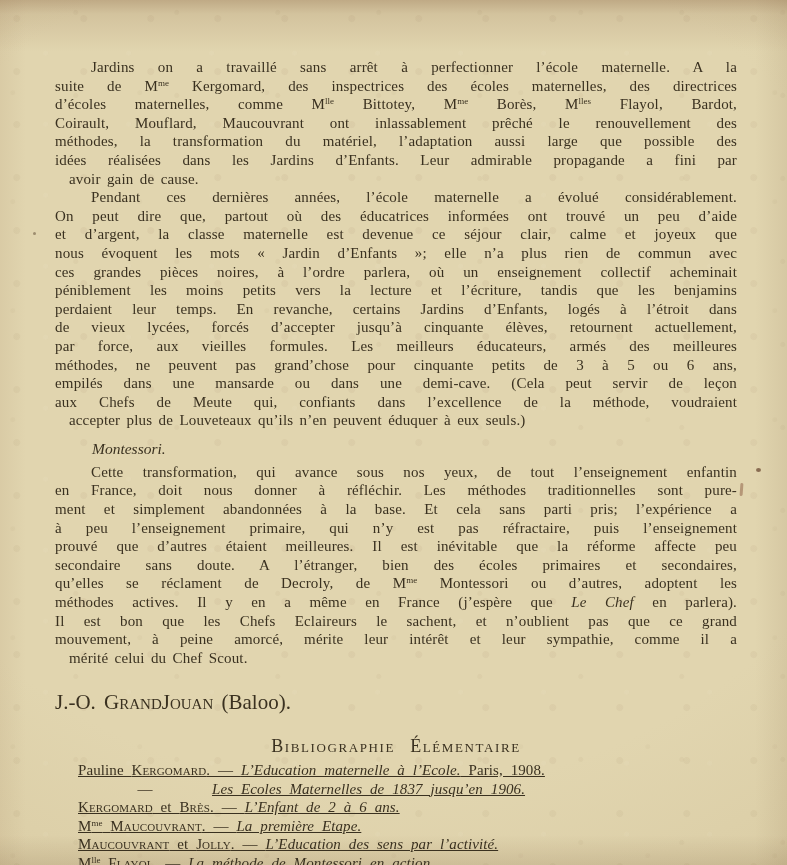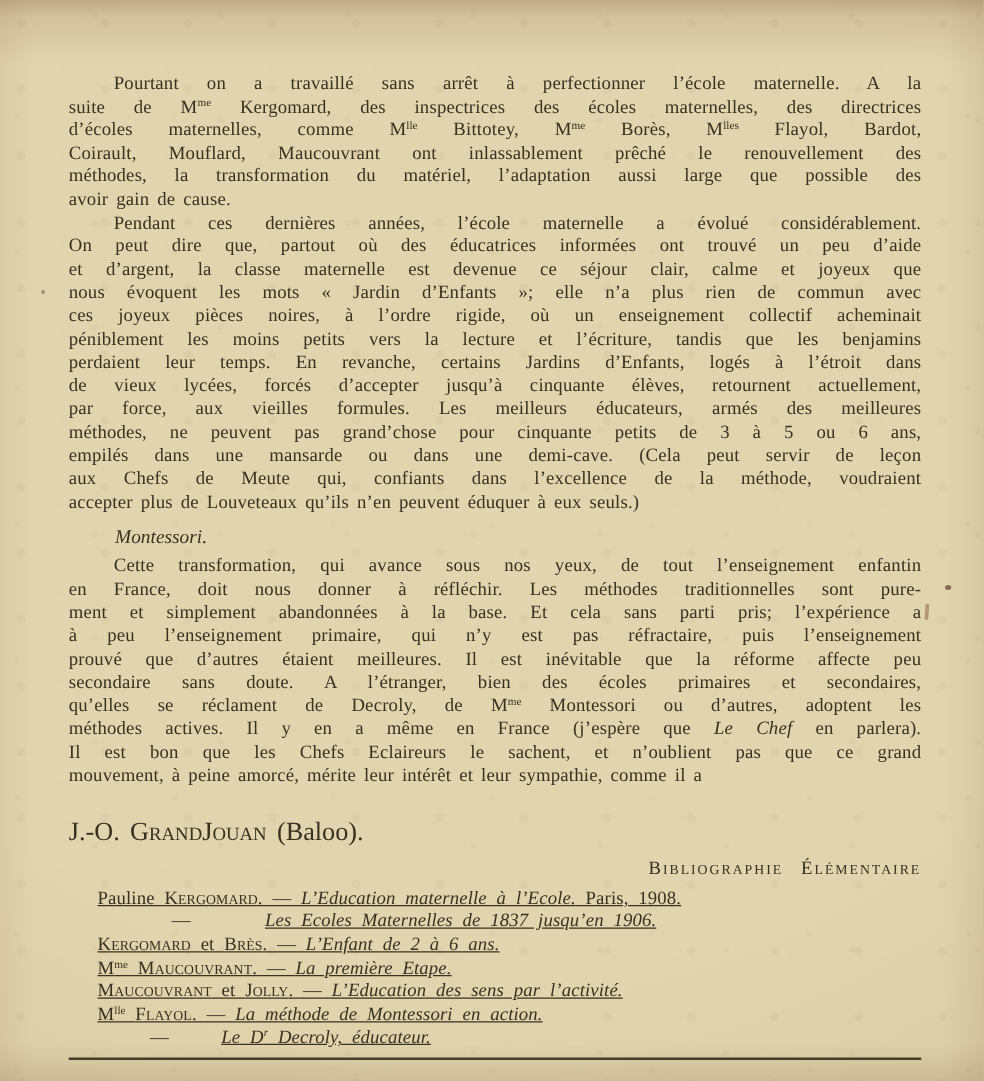--- a/index.html
+++ b/index.html
@@ -37,39 +37,39 @@
 
   .text-block { position: absolute; left: 55px; top: 58px; width: 682px; font-size: 15px; }
 
   .para .line {
     line-height: 18.6px;
     text-align: justify;
     text-align-last: justify;
     letter-spacing: 0.15px;
   }
   .para .line:first-child { text-indent: 36px; }
-  .para .line:last-child { text-align-last: left; word-spacing: 2.5px; }
+  .para .line:last-child { text-align-last: left; word-spacing: 2.5px; margin-left: 14px; }
 
   .section-heading {
     font-style: italic;
     margin: 9px 0 5px 37px;
     line-height: 19px;
     font-size: 15.5px;
     word-spacing: 1px;
   }
 
   .signature {
     padding-right: 80px;
     line-height: 19.5px;
     font-size: 21px;
     word-spacing: 3px;
     margin-top: 26px;
   }
 
-  .bib-heading { text-align: right; margin-top: 10px; line-height: 19px; font-size: 15px; }
+  .bib-heading { text-align: center; margin-top: 24px; line-height: 19px; font-size: 18px; }
   .bib-heading .sc { letter-spacing: 1.6px; word-spacing: 9px; }
 
   .bib { margin-top: 5px; padding-left: 23px; text-decoration: underline; }
   .bib .line { line-height: 18.6px; word-spacing: 4px; letter-spacing: 0.1px; }
 
   .dash-a { display: inline-block; width: 134px; text-align: center; }
   .dash-b { display: inline-block; width: 99px; text-align: center; }
 
   .sc { font-variant: small-caps; }
 
@@ -81,33 +81,34 @@
 <body>
 
 <div class="page">
   <div class="grain"></div>
   <div class="speck-a"></div>
   <div class="speck-b"></div>
   <div class="speck-c"></div>
 
   <div class="text-block">
     <div class="para">
-        <div class="line">Pourtant on a travaillé sans arrêt à perfectionner l’école maternelle. A la</div>
+        <div class="line">Jardins on a travaillé sans arrêt à perfectionner l’école maternelle. A la</div>
         <div class="line">suite de M<sup>me</sup> Kergomard, des inspectrices des écoles maternelles, des directrices</div>
         <div class="line">d’écoles maternelles, comme M<sup>lle</sup> Bittotey, M<sup>me</sup> Borès, M<sup>lles</sup> Flayol, Bardot,</div>
         <div class="line">Coirault, Mouflard, Maucouvrant ont inlassablement prêché le renouvellement des</div>
         <div class="line">méthodes, la transformation du matériel, l’adaptation aussi large que possible des</div>
+        <div class="line">idées réalisées dans les Jardins d’Enfants. Leur admirable propagande a fini par</div>
         <div class="line">avoir gain de cause.</div>
       </div>
     <div class="para">
         <div class="line">Pendant ces dernières années, l’école maternelle a évolué considérablement.</div>
         <div class="line">On peut dire que, partout où des éducatrices informées ont trouvé un peu d’aide</div>
         <div class="line">et d’argent, la classe maternelle est devenue ce séjour clair, calme et joyeux que</div>
         <div class="line">nous évoquent les mots « Jardin d’Enfants »; elle n’a plus rien de commun avec</div>
-        <div class="line">ces joyeux pièces noires, à l’ordre rigide, où un enseignement collectif acheminait</div>
+        <div class="line">ces grandes pièces noires, à l’ordre parlera, où un enseignement collectif acheminait</div>
         <div class="line">péniblement les moins petits vers la lecture et l’écriture, tandis que les benjamins</div>
         <div class="line">perdaient leur temps. En revanche, certains Jardins d’Enfants, logés à l’étroit dans</div>
         <div class="line">de vieux lycées, forcés d’accepter jusqu’à cinquante élèves, retournent actuellement,</div>
         <div class="line">par force, aux vieilles formules. Les meilleurs éducateurs, armés des meilleures</div>
         <div class="line">méthodes, ne peuvent pas grand’chose pour cinquante petits de 3 à 5 ou 6 ans,</div>
         <div class="line">empilés dans une mansarde ou dans une demi-cave. (Cela peut servir de leçon</div>
         <div class="line">aux Chefs de Meute qui, confiants dans l’excellence de la méthode, voudraient</div>
         <div class="line">accepter plus de Louveteaux qu’ils n’en peuvent éduquer à eux seuls.)</div>
       </div>
     <div class="section-heading">Montessori.</div>
@@ -115,20 +116,21 @@
         <div class="line">Cette transformation, qui avance sous nos yeux, de tout l’enseignement enfantin</div>
         <div class="line">en France, doit nous donner à réfléchir. Les méthodes traditionnelles sont pure-</div>
         <div class="line">ment et simplement abandonnées à la base. Et cela sans parti pris; l’expérience a</div>
         <div class="line">à peu l’enseignement primaire, qui n’y est pas réfractaire, puis l’enseignement</div>
         <div class="line">prouvé que d’autres étaient meilleures. Il est inévitable que la réforme affecte peu</div>
         <div class="line">secondaire sans doute. A l’étranger, bien des écoles primaires et secondaires,</div>
         <div class="line">qu’elles se réclament de Decroly, de M<sup>me</sup> Montessori ou d’autres, adoptent les</div>
         <div class="line">méthodes actives. Il y en a même en France (j’espère que <i>Le Chef</i> en parlera).</div>
         <div class="line">Il est bon que les Chefs Eclaireurs le sachent, et n’oublient pas que ce grand</div>
         <div class="line">mouvement, à peine amorcé, mérite leur intérêt et leur sympathie, comme il a</div>
+        <div class="line">mérité celui du Chef Scout.</div>
       </div>
     <div class="signature">J.-O. <span class="sc">GrandJouan</span> (Baloo).</div>
     <div class="bib-heading"><span class="sc">Bibliographie Élémentaire</span></div>
     <div class="bib">
         <div class="line">Pauline <span class="sc">Kergomard</span>. — <i>L’Education maternelle à l’Ecole.</i> Paris, 1908.</div>
         <div class="line"><span class="dash-a">—</span><i>Les Ecoles Maternelles de 1837 jusqu’en 1906.</i></div>
         <div class="line"><span class="sc">Kergomard</span> et <span class="sc">Brès</span>. — <i>L’Enfant de 2 à 6 ans.</i></div>
         <div class="line">M<sup>me</sup> <span class="sc">Maucouvrant</span>. — <i>La première Etape.</i></div>
         <div class="line"><span class="sc">Maucouvrant</span> et <span class="sc">Jolly</span>. — <i>L’Education des sens par l’activité.</i></div>
         <div class="line">M<sup>lle</sup> <span class="sc">Flayol</span>. — <i>La méthode de Montessori en action.</i></div>

